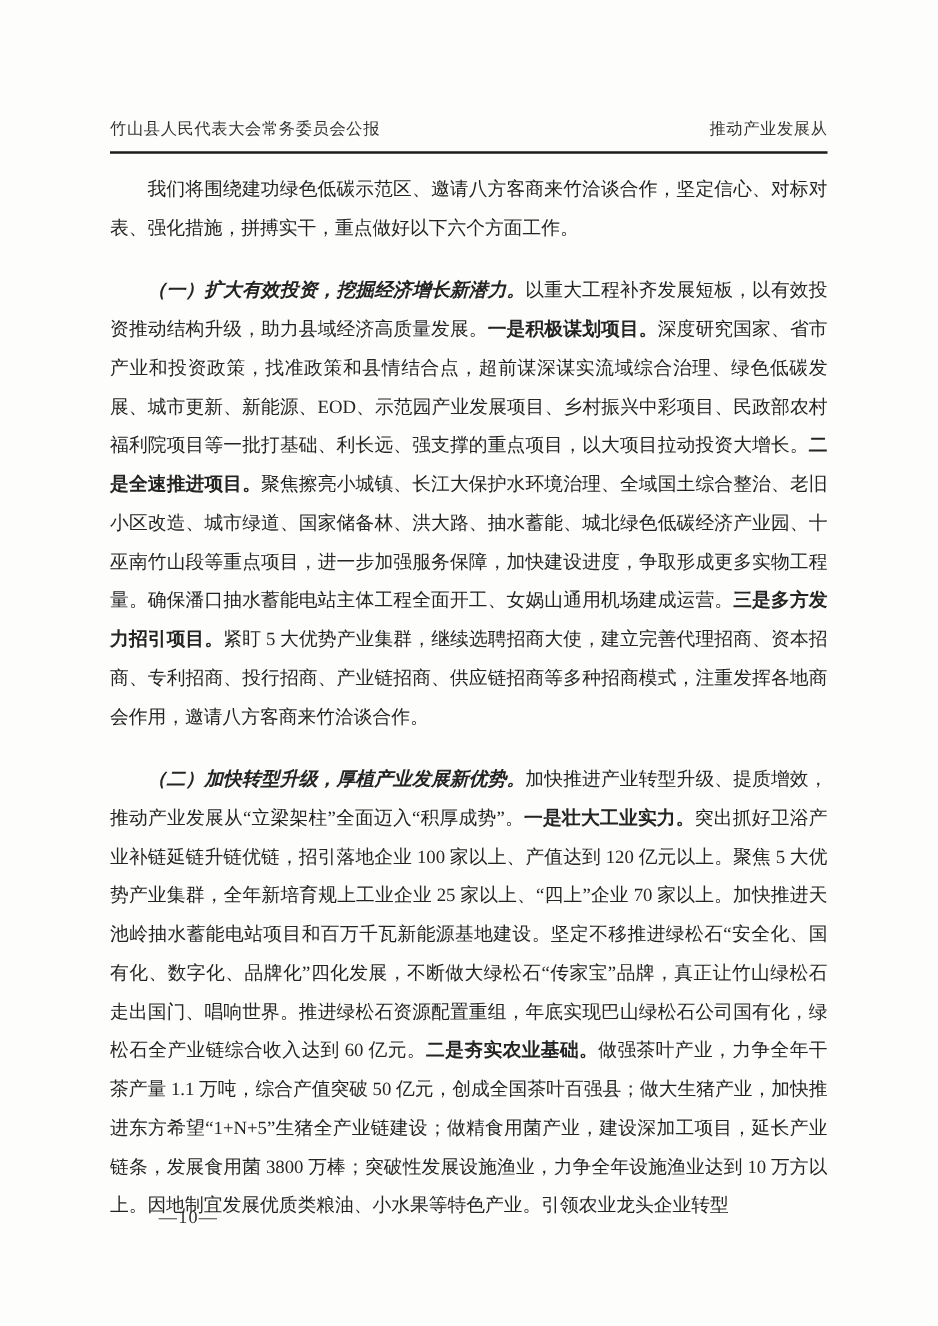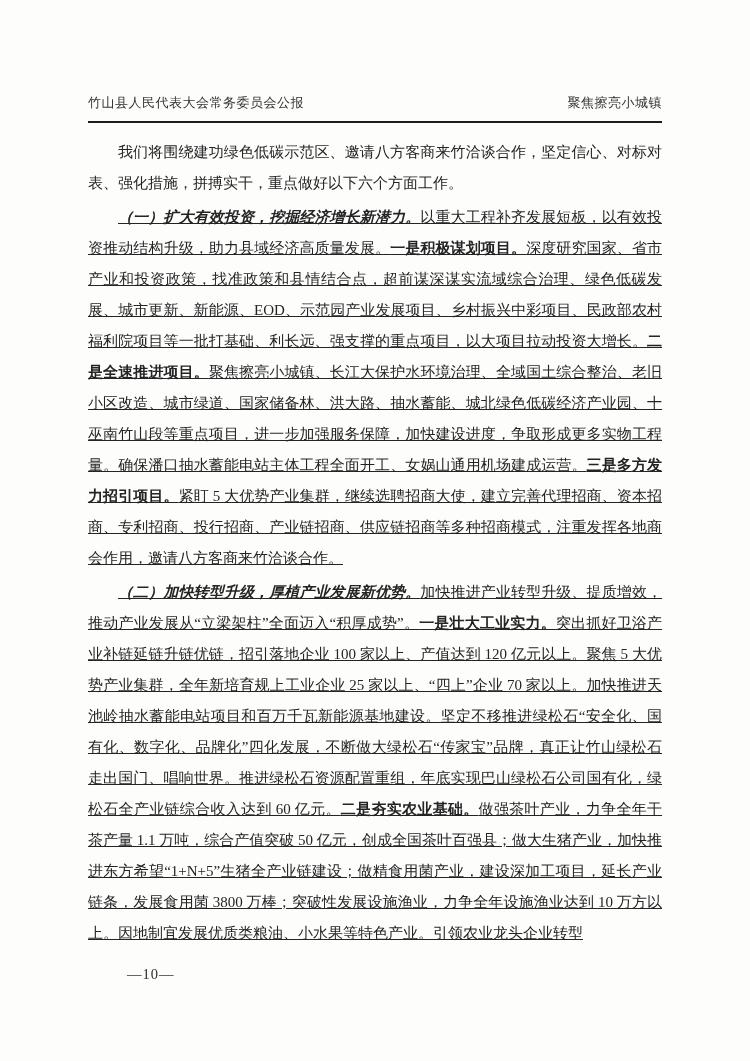--- a/index.html
+++ b/index.html
@@ -38,22 +38,21 @@
     text-align: justify;
     text-justify: inter-ideograph;
     color: #242424;
   }
   .doc-body p {
     margin: 0;
     padding: 0;
     text-indent: 2em;
   }
   .doc-body p.section {
-    margin-top: 3px;
-    text-decoration: underline;
+    margin-top: 19px;
   }
   .run-lead {
     font-weight: bold;
     font-style: italic;
   }
   .run-em {
     font-weight: bold;
   }
   .page-footer {
     position: absolute;
@@ -64,21 +63,21 @@
     letter-spacing: 1px;
   }
 </style>
 </head>
 <body>
 
 <div class="page">
 
   <div class="running-header">
     <span>竹山县人民代表大会常务委员会公报</span>
-    <span>聚焦擦亮小城镇</span>
+    <span>推动产业发展从</span>
   </div>
 
   <div class="doc-body">
       <p><span>我们将围绕建功绿色低碳示范区、邀请八方客商来竹洽谈合作，坚定信心、对标对表、强化措施，拼搏实干，重点做好以下六个方面工作。</span></p>
       <p class="section"><span class="run-lead">（一）扩大有效投资，挖掘经济增长新潜力。</span><span>以重大工程补齐发展短板，以有效投资推动结构升级，助力县域经济高质量发展。</span><span class="run-em">一是积极谋划项目。</span><span>深度研究国家、省市产业和投资政策，找准政策和县情结合点，超前谋深谋实流域综合治理、绿色低碳发展、城市更新、新能源、EOD、示范园产业发展项目、乡村振兴中彩项目、民政部农村福利院项目等一批打基础、利长远、强支撑的重点项目，以大项目拉动投资大增长。</span><span class="run-em">二是全速推进项目。</span><span>聚焦擦亮小城镇、长江大保护水环境治理、全域国土综合整治、老旧小区改造、城市绿道、国家储备林、洪大路、抽水蓄能、城北绿色低碳经济产业园、十巫南竹山段等重点项目，进一步加强服务保障，加快建设进度，争取形成更多实物工程量。确保潘口抽水蓄能电站主体工程全面开工、女娲山通用机场建成运营。</span><span class="run-em">三是多方发力招引项目。</span><span>紧盯 5 大优势产业集群，继续选聘招商大使，建立完善代理招商、资本招商、专利招商、投行招商、产业链招商、供应链招商等多种招商模式，注重发挥各地商会作用，邀请八方客商来竹洽谈合作。</span></p>
       <p class="section"><span class="run-lead">（二）加快转型升级，厚植产业发展新优势。</span><span>加快推进产业转型升级、提质增效，推动产业发展从“立梁架柱”全面迈入“积厚成势”。</span><span class="run-em">一是壮大工业实力。</span><span>突出抓好卫浴产业补链延链升链优链，招引落地企业 100 家以上、产值达到 120 亿元以上。聚焦 5 大优势产业集群，全年新培育规上工业企业 25 家以上、“四上”企业 70 家以上。加快推进天池岭抽水蓄能电站项目和百万千瓦新能源基地建设。坚定不移推进绿松石“安全化、国有化、数字化、品牌化”四化发展，不断做大绿松石“传家宝”品牌，真正让竹山绿松石走出国门、唱响世界。推进绿松石资源配置重组，年底实现巴山绿松石公司国有化，绿松石全产业链综合收入达到 60 亿元。</span><span class="run-em">二是夯实农业基础。</span><span>做强茶叶产业，力争全年干茶产量 1.1 万吨，综合产值突破 50 亿元，创成全国茶叶百强县；做大生猪产业，加快推进东方希望“1+N+5”生猪全产业链建设；做精食用菌产业，建设深加工项目，延长产业链条，发展食用菌 3800 万棒；突破性发展设施渔业，力争全年设施渔业达到 10 万方以上。因地制宜发展优质类粮油、小水果等特色产业。引领农业龙头企业转型</span></p>
     </div>
 
   <div class="page-footer">—10—</div>
 

